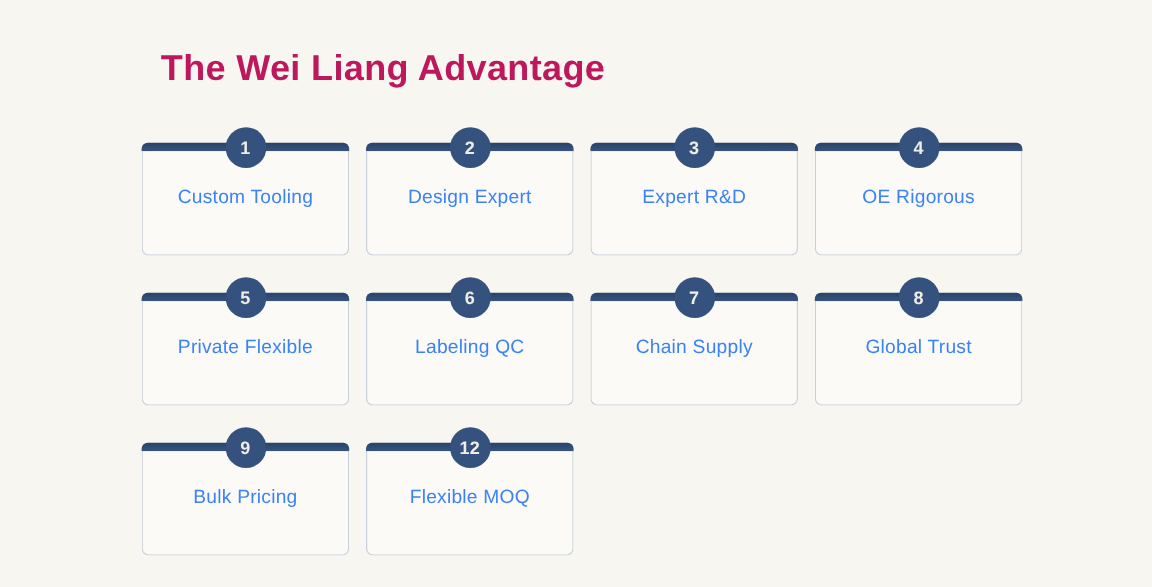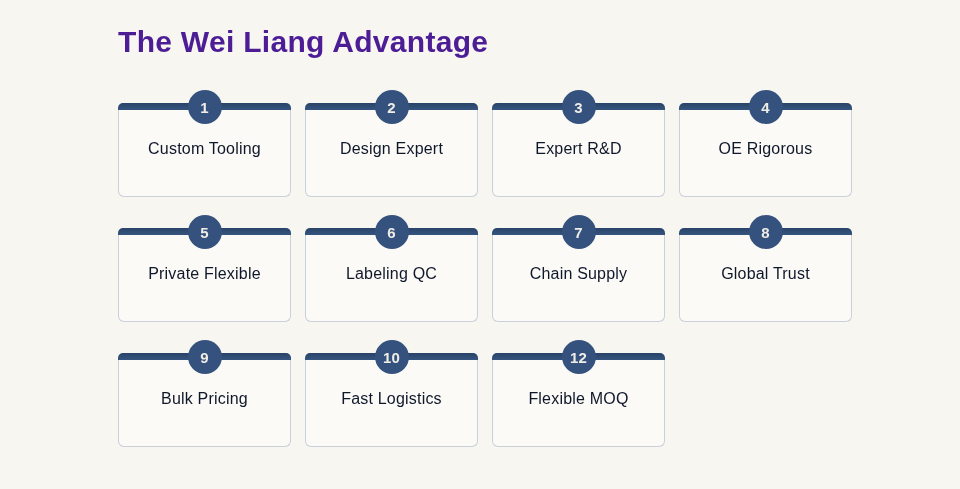--- a/index.html
+++ b/index.html
@@ -15,27 +15,27 @@
     width: 960px;
     height: 489px;
     background: #f8f6f1;
     overflow: hidden;
   }
   .container {
     width: 734px;
     margin-left: 118px;
   }
   .page-title {
-    margin: 0;
+    margin: 16px;
     padding-top: 26px;
     font-size: 30px;
     line-height: 32px;
     font-weight: 700;
     letter-spacing: 0.3px;
-    color: #4c1d95;
+    color: #be185d;
   }
   .grid {
     margin-top: 45px;
     display: grid;
     grid-template-columns: repeat(4, 1fr);
     column-gap: 14px;
     row-gap: 31px;
   }
   .card {
     position: relative;
@@ -73,21 +73,21 @@
     border-top: none;
     border-radius: 0 0 6px 6px;
     display: flex;
     align-items: center;
     justify-content: center;
     padding-bottom: 8px;
   }
   .card-label {
     font-size: 16px;
     letter-spacing: 0.2px;
-    color: #0f172a;
+    color: #3b82f6;
   }
 </style>
 </head>
 <body>
 
 <div class="screen">
   <div class="container">
     <h1 class="page-title">The Wei Liang Advantage</h1>
 
     <div class="grid">
@@ -175,29 +175,20 @@
       <div class="card">
         <div class="card-topbar"></div>
         <div class="badge">
             <span>9</span>
           </div>
         <div class="card-body">
           <span class="card-label">Bulk Pricing</span>
         </div>
       </div>
 
-      <div class="card">
-        <div class="card-topbar"></div>
-        <div class="badge">
-            <span>10</span>
-          </div>
-        <div class="card-body">
-          <span class="card-label">Fast Logistics</span>
-        </div>
-      </div>
 
       <div class="card">
         <div class="card-topbar"></div>
         <div class="badge">
             <span>12</span>
           </div>
         <div class="card-body">
           <span class="card-label">Flexible MOQ</span>
         </div>
       </div>

